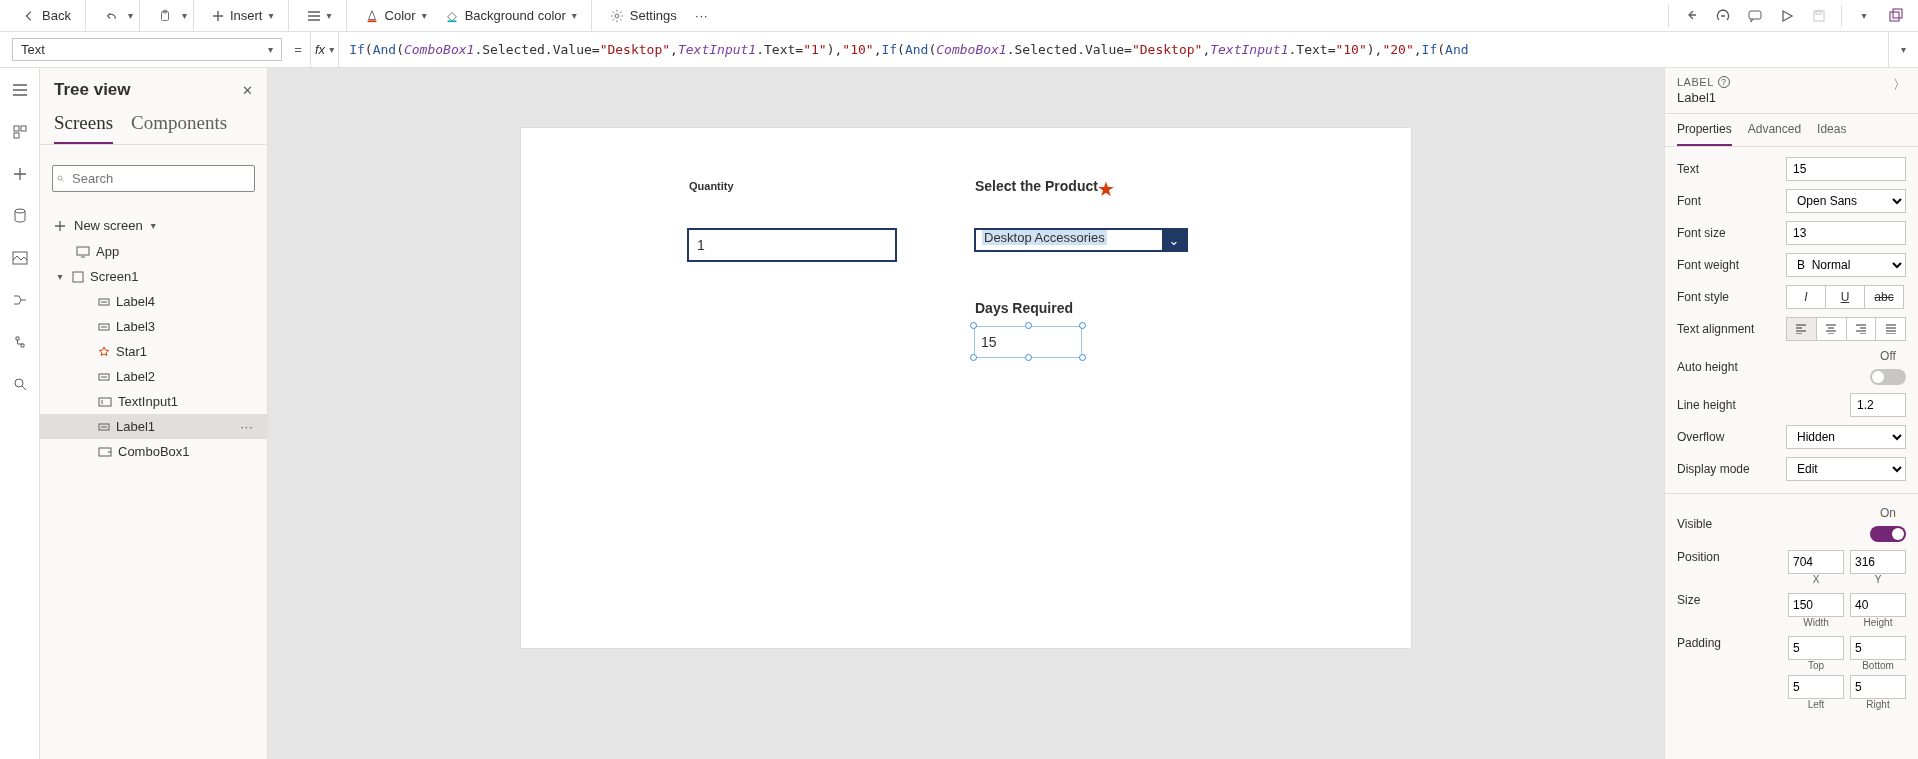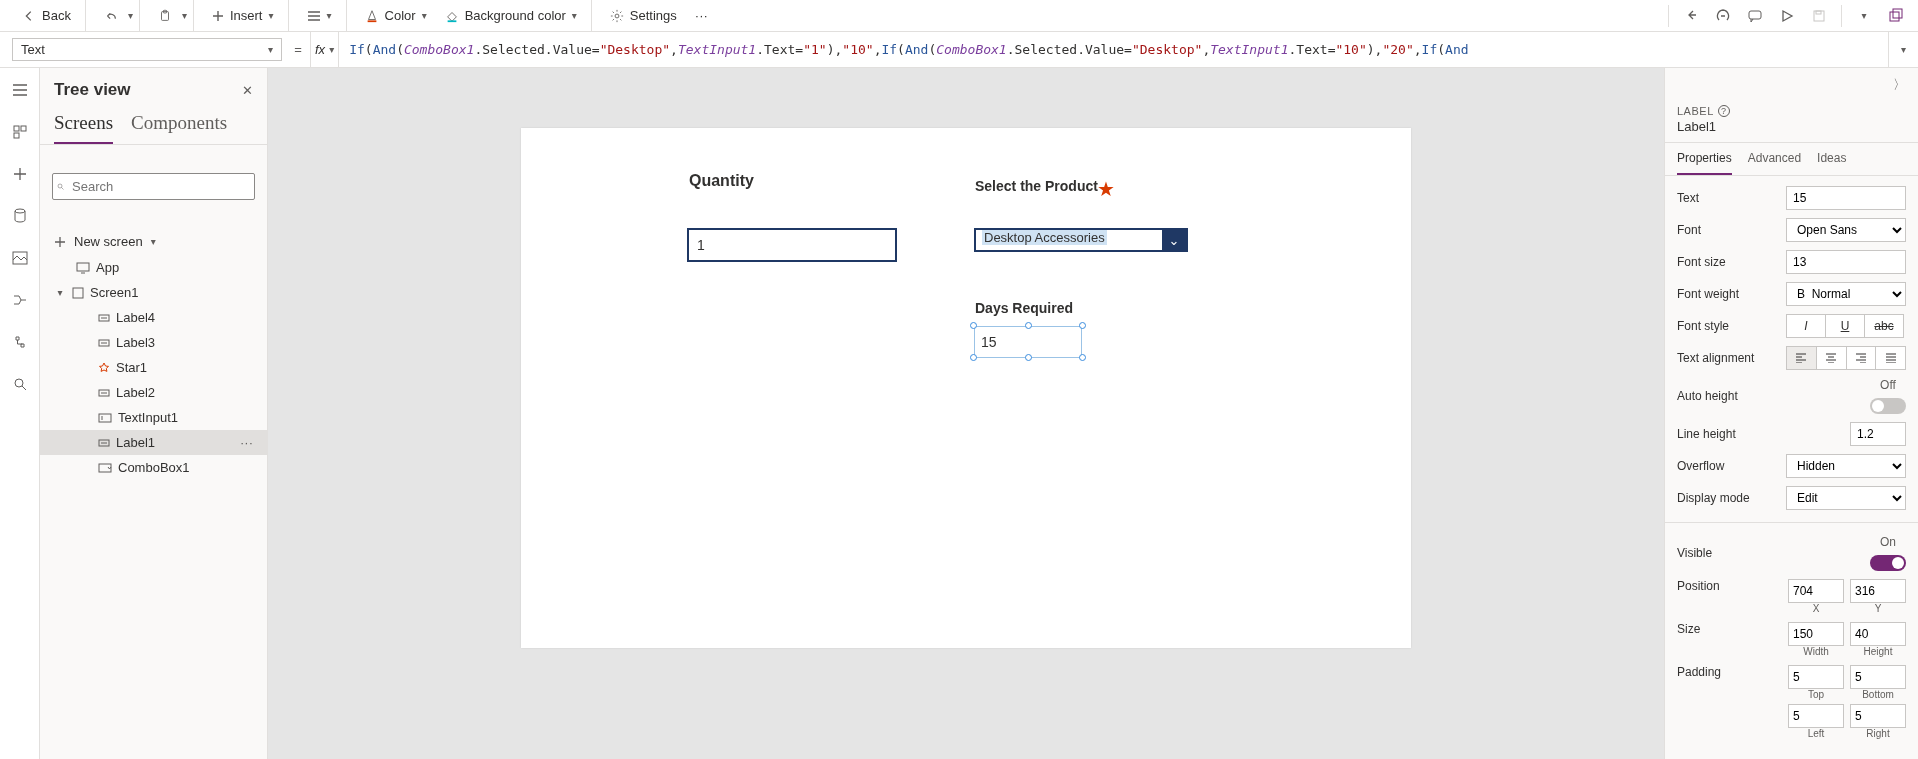--- a/index.html
+++ b/index.html
@@ -75,60 +75,60 @@
   }
   .treeheader {
     display:flex; align-items:center; justify-content:space-between;
     padding:12px 14px 4px 14px;
   }
   .treeheader h2{margin:0;font-size:17px;font-weight:600;}
   .treeclose{cursor:pointer;color:#605e5c;}
   .treetabs{display:flex;gap:18px;padding:0 14px;border-bottom:1px solid #e1dfdd;}
   .treetabs .tab{padding:8px 0;font-size:19px;cursor:pointer;color:#605e5c;font-family:Liberation Serif, serif;}
   .treetabs .tab.active{color:#323130;border-bottom:2px solid #742774;font-weight:400;}
-  .treesearch{margin:28px 12px;border:1px solid #8a8886;border-radius:2px;display:flex;align-items:center;padding:4px 4px;gap:6px;background:#fff;}
+  .treesearch{margin:20px 12px;border:1px solid #8a8886;border-radius:2px;display:flex;align-items:center;padding:4px 4px;gap:6px;background:#fff;}
   .treesearch input{border:none;outline:none;flex:1;font-size:13px;background:transparent;}
   .newscreen{display:flex;align-items:center;gap:8px;padding:6px 14px;font-size:13px;cursor:pointer;color:#323130;}
   .treelist{flex:1;overflow:auto;}
   .treenode{display:flex;align-items:center;padding:5px 14px;gap:6px;font-size:13px;cursor:pointer;}
   .treenode.selected{background:#e1dfdd;}
   .treenode .indent{width:16px;display:inline-block;}
   .treenode svg{flex-shrink:0;}
   .treenode .more{margin-left:auto;color:#605e5c;}
 
   .canvas-viewport{
     flex:1; background:#e5e5e5; overflow:auto; display:flex; justify-content:center; align-items:flex-start;
     padding:60px 40px;
   }
   .canvas{
     background:#fff; width:890px; height:520px; position:relative;
     box-shadow:0 0 2px rgba(0,0,0,.1);
   }
-  .lbl-quantity{position:absolute;left:168px;top:44px;font-weight:600;font-size:16px;}
+  .lbl-quantity{position:absolute;left:168px;top:52px;font-weight:600;font-size:11px;}
   .input-quantity{position:absolute;left:166px;top:100px;width:210px;height:34px;border:2px solid #1f3864;background:#fff;padding:0 8px;display:flex;align-items:center;font-size:14px;}
   .lbl-product{position:absolute;left:454px;top:50px;font-weight:600;font-size:14px;}
   .star{position:absolute;left:576px;top:49px;color:#d83b01;font-size:20px;}
   .combo{position:absolute;left:453px;top:100px;width:214px;height:24px;border:2px solid #1f3864;display:flex;align-items:flex-start;}
   .combo .combotxt{flex:1;padding:0 6px;display:flex;align-items:center;}
   .combo .combotxt span{background:#cfe2f3;padding:0 2px;}
   .combo .comboarrow{width:24px;height:100%;background:#1f3864;color:#fff;display:flex;align-items:center;justify-content:center;}
   .lbl-days{position:absolute;left:454px;top:172px;font-weight:600;font-size:14px;}
   .sel-label1{
     position:absolute;left:453px;top:198px;width:108px;height:32px;
     border:1px solid #9bc3e6; display:flex;align-items:center;padding:0 6px;font-size:14px;
   }
   .selhandle{position:absolute;width:7px;height:7px;border:1px solid #3b8dde;background:#fff;border-radius:50%;}
 
   
   .proppanel{
     width:254px;background:#faf9f8;border-left:1px solid #e1dfdd;
     display:flex;flex-direction:column;overflow:auto;
   }
   .proptop{padding:8px 12px;border-bottom:1px solid #e1dfdd;}
-  .proptop .kind{font-size:11px;color:#605e5c;letter-spacing:.5px;display:flex;align-items:center;gap:4px;margin-top:29px;}
+  .proptop .kind{font-size:11px;color:#605e5c;letter-spacing:.5px;display:flex;align-items:center;gap:4px;}
   .proptop .name{font-size:13px;margin-top:2px;}
   .proptop .collapse{float:right;color:#605e5c;cursor:pointer;}
   .proptabs{display:flex;gap:16px;padding:0 12px;border-bottom:1px solid #e1dfdd;}
   .proptabs .ptab{padding:8px 0;font-size:12px;color:#605e5c;cursor:pointer;}
   .proptabs .ptab.active{color:#323130;border-bottom:2px solid #742774;}
   .proprows{padding:6px 12px;}
   .prow{display:flex;align-items:center;justify-content:space-between;padding:4px 0;font-size:12px;}
   .prow .plabel{color:#323130;}
   .prow .pval{width:120px;}
   .prow input.pinput, .prow select.pinput{

